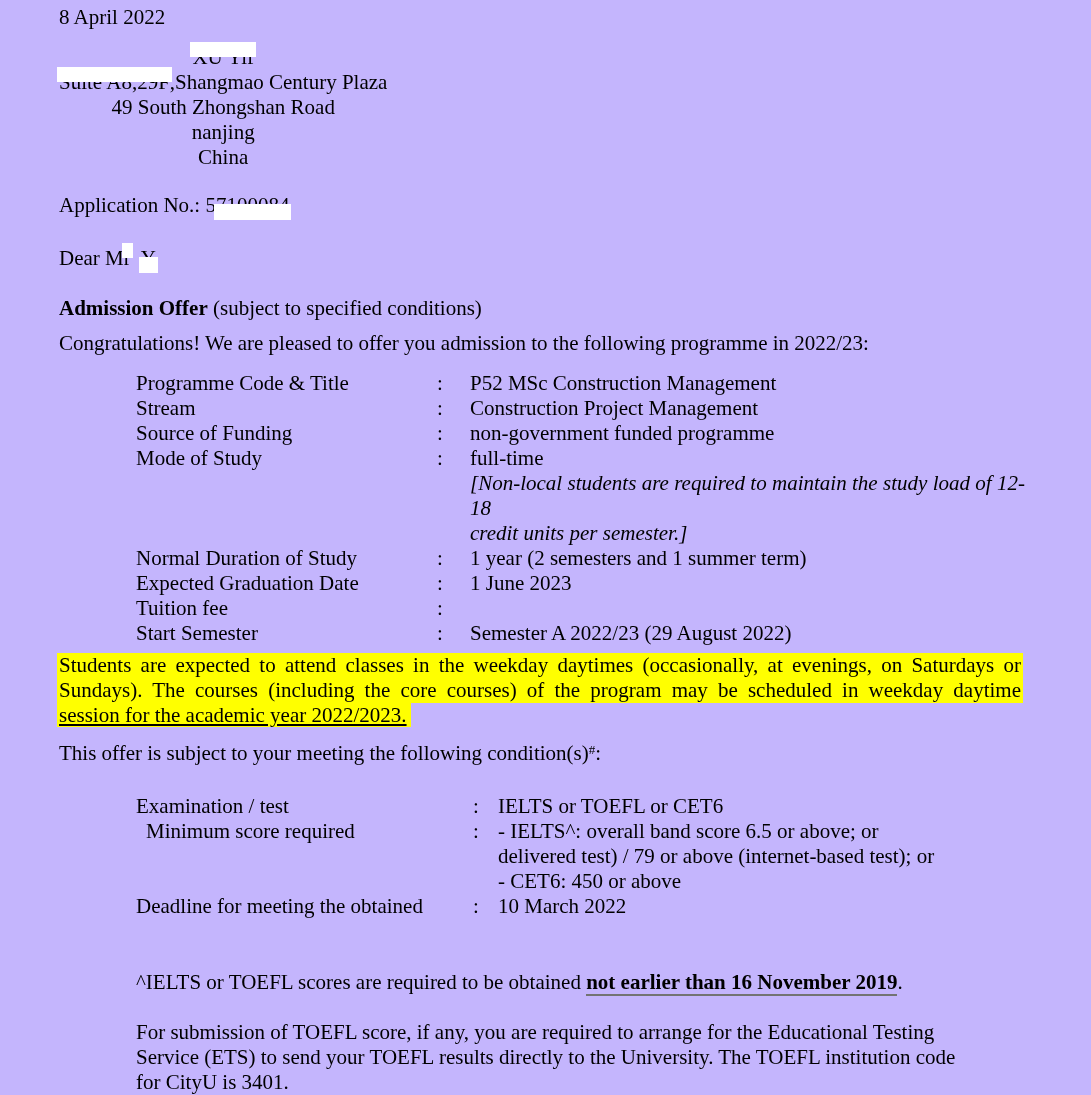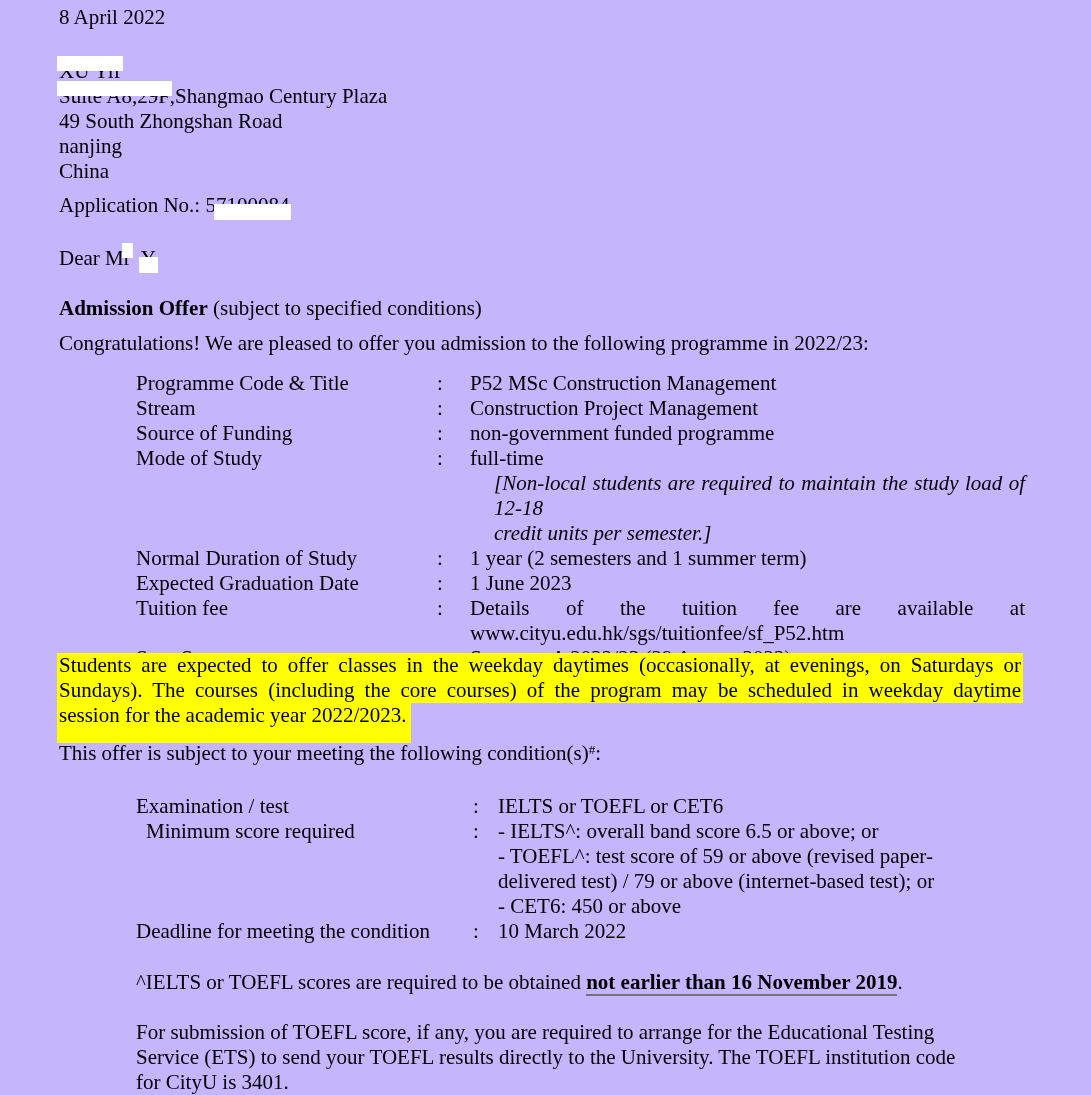--- a/index.html
+++ b/index.html
@@ -6,47 +6,47 @@
   .page{
     position:relative;
     width:1091px;height:1095px;
     background:#c4b5fd;color:#000000;
     font-family:"Liberation Serif",serif;
     font-size:21px;line-height:25px;
     overflow:hidden;
   }
   .abs{position:absolute;}
   #date{left:59px;top:5px;}
-  #address{left:59px;top:59px;}
+  #address{left:59px;top:45px;text-align:center;}
   #appno{left:59px;top:193px;}
   #salutation{left:59px;top:246px;}
   #heading{left:59px;top:296px;}
   #intro{left:59px;top:331px;width:973px;}
   #ptable{left:136px;top:371px;}
   #highlight{left:57px;top:653px;width:966px;}
   #condintro{left:59px;top:741px;}
   #ctable{left:136px;top:794px;}
   #note1{left:136px;top:970px;}
   #note2{left:136px;top:1020px;width:920px;}
 
   .b{font-weight:bold;margin-top:46px;}
-  .it{font-style:italic;margin-left:24px;}
+  .it{font-style:italic;}
   .row{display:flex;align-items:flex-start;}
   .pt .lbl{width:301px;flex:none;}
   .pt .col{width:33px;flex:none;}
   .pt .val{width:555px;flex:none;}
   .ct .lbl{width:337px;flex:none;}
   .ct .col{width:25px;flex:none;}
   .ct .val{width:527px;flex:none;}
   .indent{padding-left:10px;box-sizing:border-box;}
   .just{text-align:justify;text-align-last:justify;}
 
   .hl{background:#ffff00;}
   .hl-line{padding:0 2px;box-sizing:border-box;width:100%;}
-  .hl-chip{padding:0 4px 16px 2px;margin-left:-2px;}
+  .hl-chip{padding:0 4px 0 2px;margin-left:-2px;text-decoration:underline;}
 
   sup{font-size:0.62em;vertical-align:baseline;position:relative;top:-0.5em;}
   .emph{font-weight:bold;border-bottom:2px solid #737373;}
 
   
   .redact{position:relative;display:inline-block;}
   .mask{position:absolute;left:-2px;right:-2px;background:#ffffff;}
   .mask-top{top:-3px;height:15px;}
   .mask-bottom{top:11px;height:16px;}
   .gap-left{margin-left:10px;}
@@ -130,60 +130,55 @@
       <div class="val">1 year (2 semesters and 1 summer term)</div>
     </div>
     <div class="row">
       <div class="lbl">Expected Graduation Date</div>
       <div class="col">:</div>
       <div class="val">1 June 2023</div>
     </div>
     <div class="row">
       <div class="lbl">Tuition fee</div>
       <div class="col">:</div>
-      <div class="val">
-        <div class="just">Details of the tuition fee are available at</div>
-        <div>www.cityu.edu.hk/sgs/tuitionfee/sf_P52.htm</div>
-      </div>
     </div>
     <div class="row">
       <div class="lbl">Start Semester</div>
       <div class="col">:</div>
       <div class="val">Semester A 2022/23 (29 August 2022)</div>
     </div>
   </div>
 
   <div id="highlight" class="abs">
-    <div class="hl-line just hl">Students are expected to offer classes in the weekday daytimes (occasionally, at evenings, on Saturdays or</div>
+    <div class="hl-line just hl">Students are expected to attend classes in the weekday daytimes (occasionally, at evenings, on Saturdays or</div>
     <div class="hl-line just hl">Sundays). The courses (including the core courses) of the program may be scheduled in weekday daytime</div>
     <div class="hl-line"><span class="hl hl-chip">session for the academic year 2022/2023.</span></div>
   </div>
 
   <div id="condintro" class="abs">
     <span>This offer is subject to your meeting the following condition(s)</span><sup>#</sup><span>:</span>
   </div>
 
   <div id="ctable" class="abs ct">
     <div class="row">
       <div class="lbl">Examination / test</div>
       <div class="col">:</div>
       <div class="val">IELTS or TOEFL or CET6</div>
     </div>
     <div class="row">
       <div class="lbl indent">Minimum score required</div>
       <div class="col">:</div>
       <div class="val">
         <div>- IELTS^: overall band score 6.5 or above; or</div>
-        <div>- TOEFL^: test score of 59 or above (revised paper-</div>
         <div>delivered test) / 79 or above (internet-based test); or</div>
         <div>- CET6: 450 or above</div>
       </div>
     </div>
     <div class="row">
-      <div class="lbl">Deadline for meeting the condition</div>
+      <div class="lbl">Deadline for meeting the obtained</div>
       <div class="col">:</div>
       <div class="val">10 March 2022</div>
     </div>
   </div>
 
   <div id="note1" class="abs">
     <span>^IELTS or TOEFL scores are required to be obtained </span><span class="emph">not earlier than 16 November 2019</span><span>.</span>
   </div>
 
   <div id="note2" class="abs">

